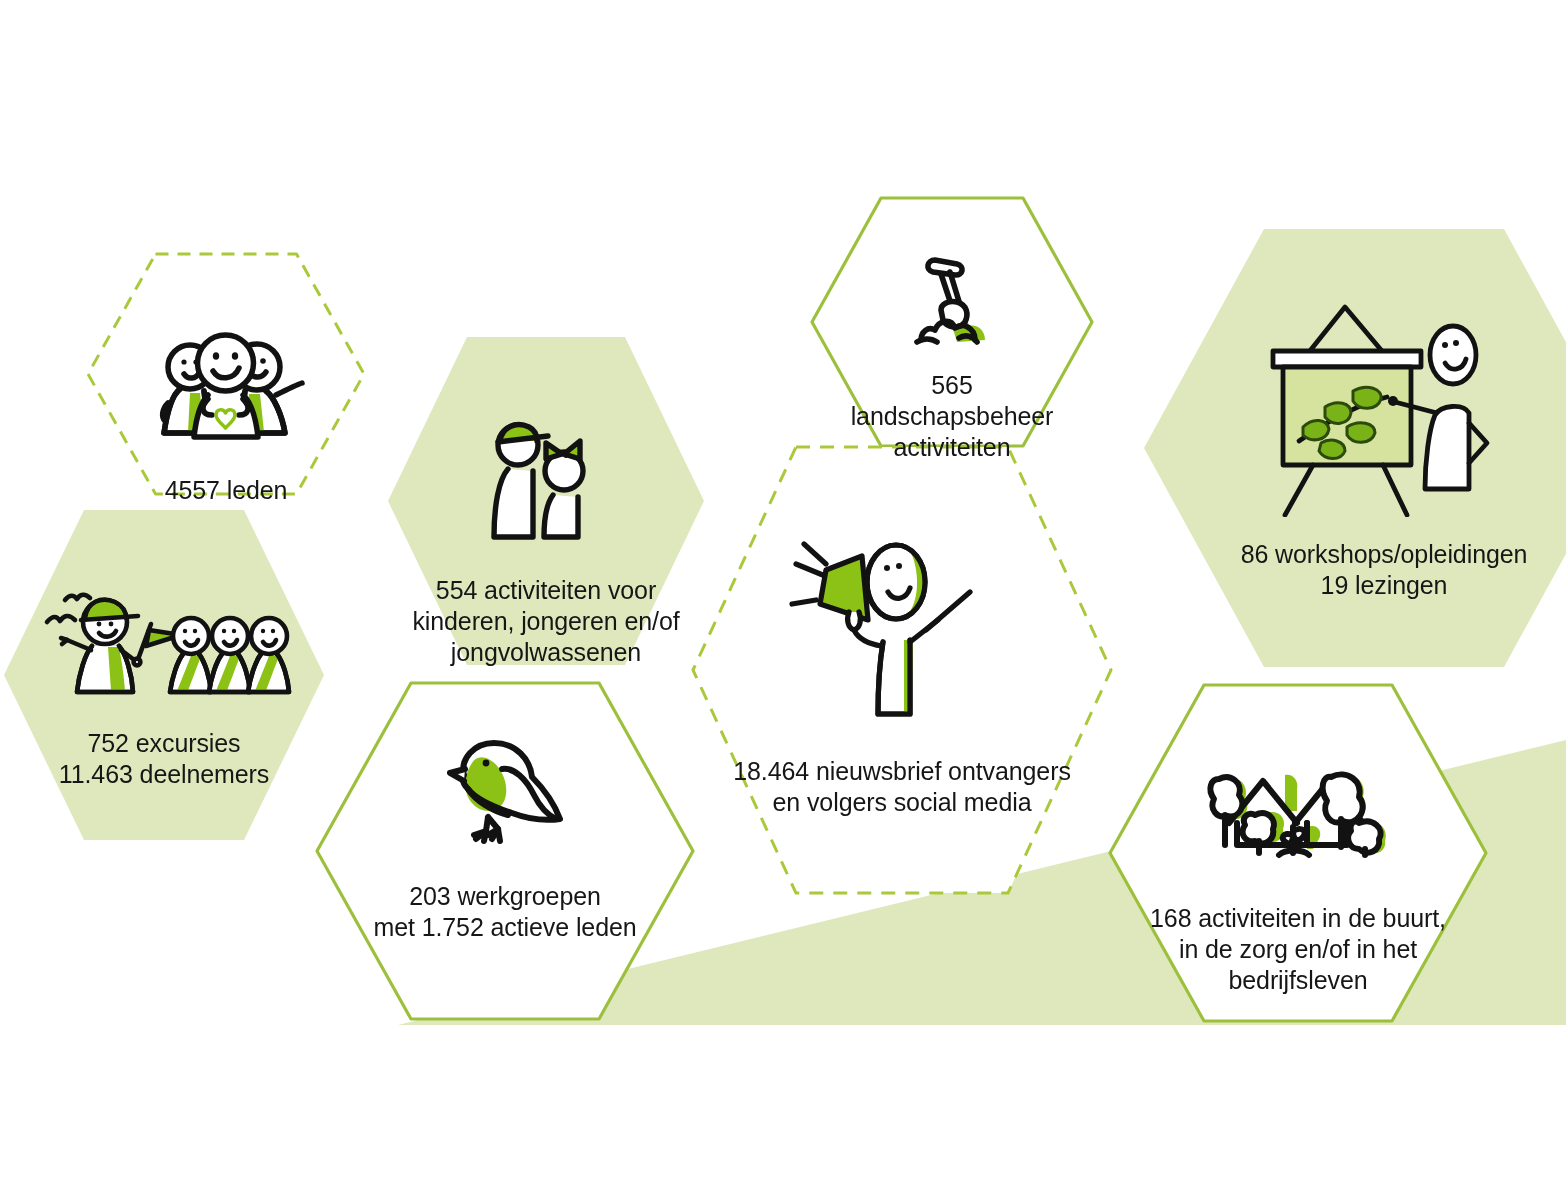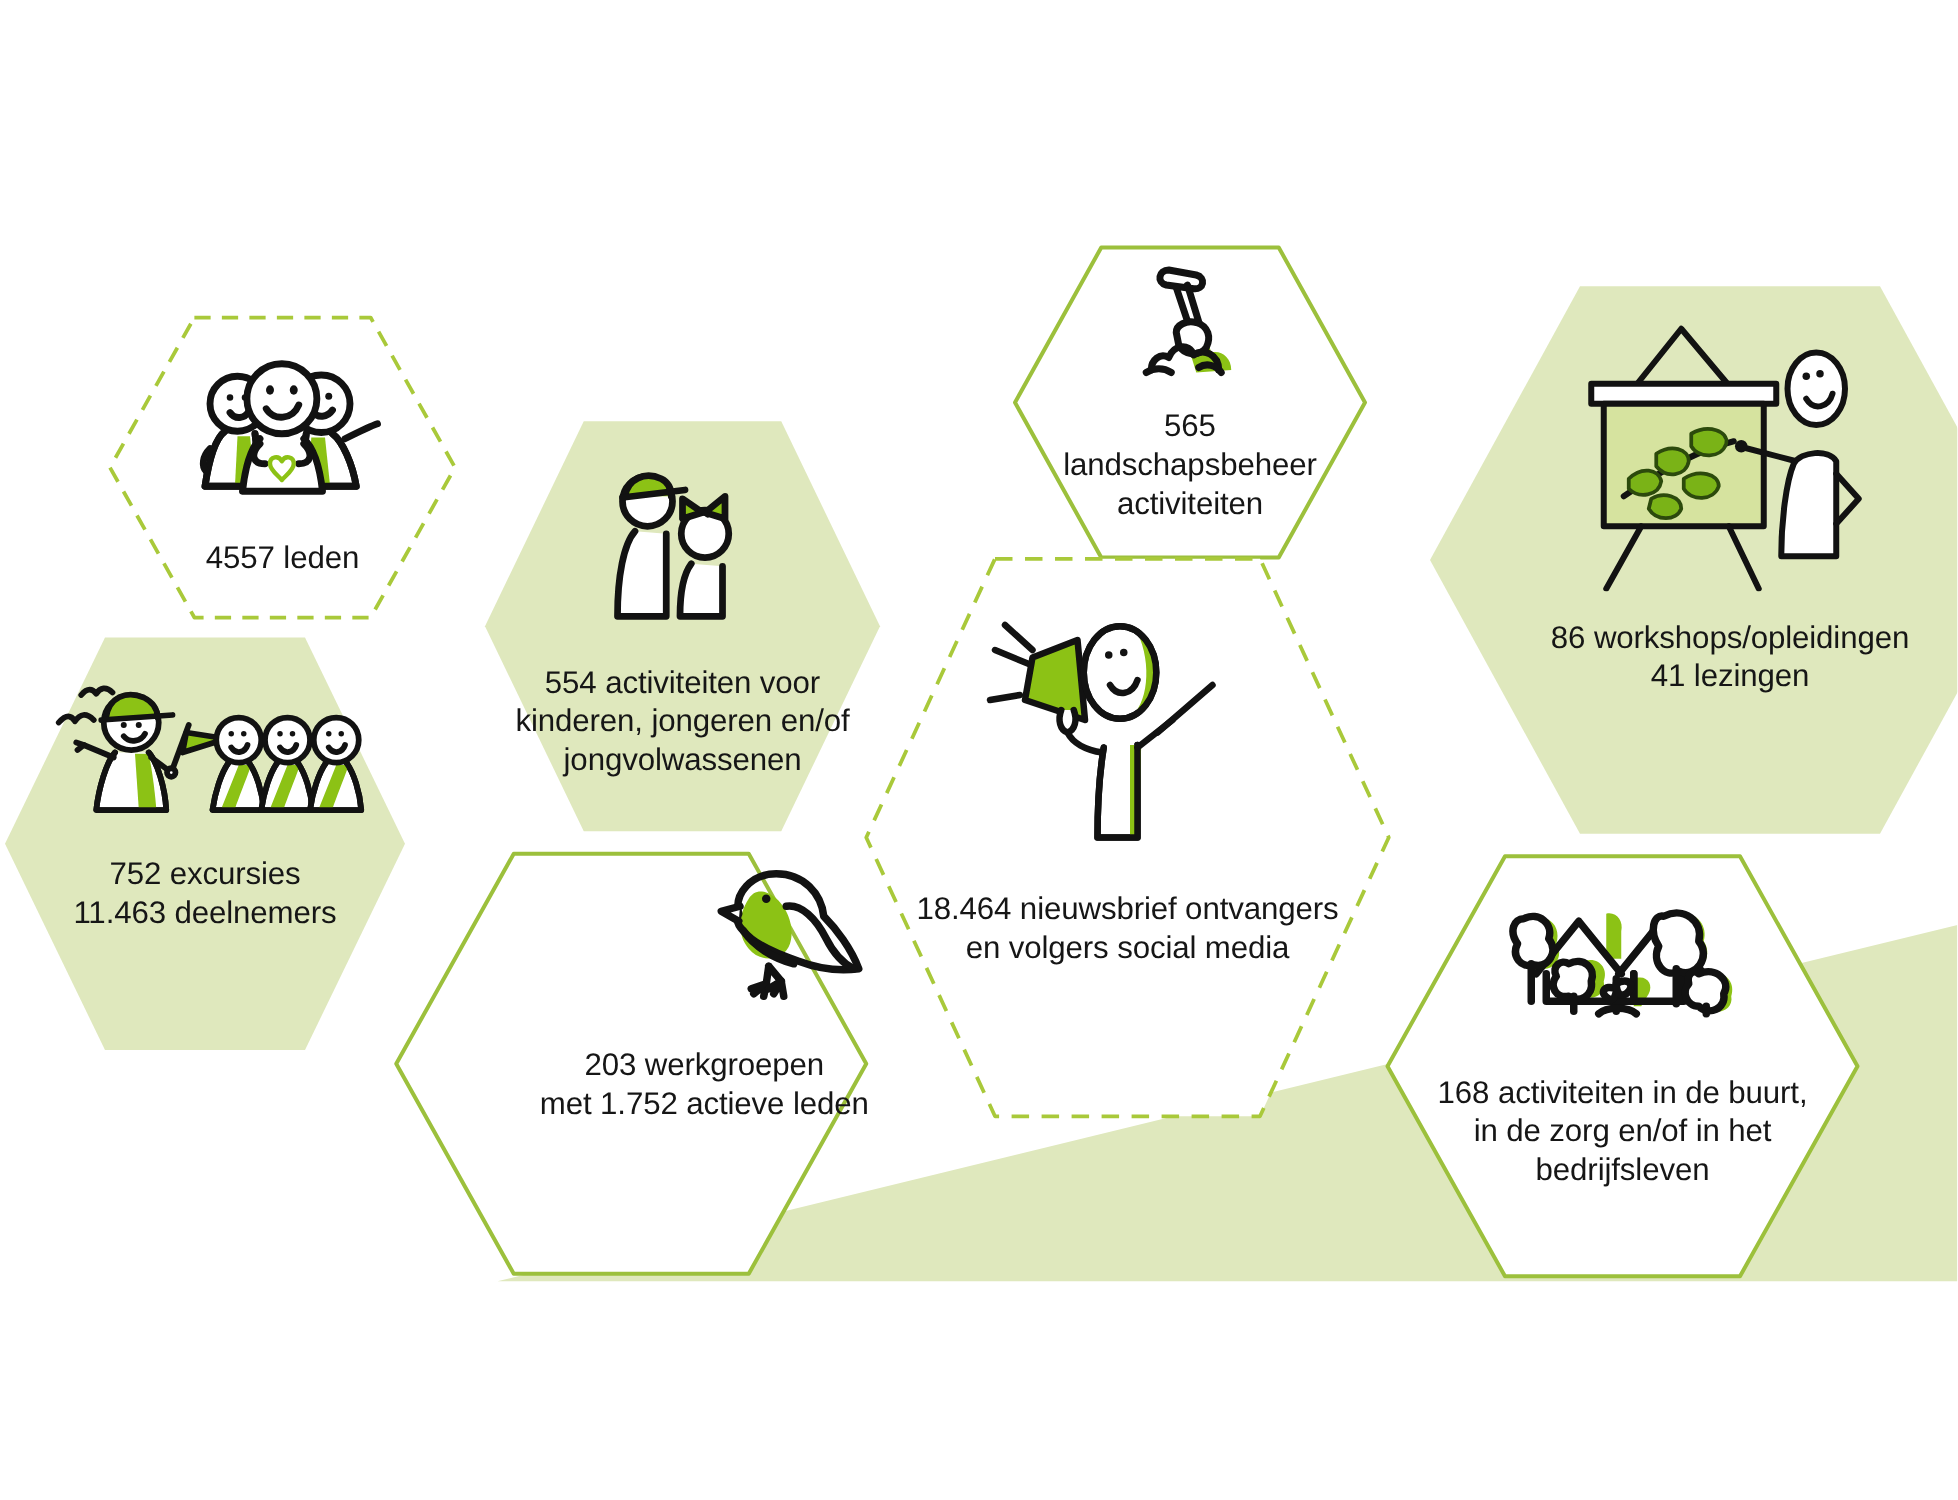--- a/index.html
+++ b/index.html
@@ -41,20 +41,21 @@
   .hex-inner{
     position:relative;
     z-index:3;
     width:100%;
     height:100%;
     display:flex;
     flex-direction:column;
     align-items:center;
     justify-content:flex-start;
     box-sizing:border-box;
+    margin-top:44px;
   }
   .hex-icon{
     position:relative;
     z-index:3;
     display:block;
   }
   .hex-label{
     position:relative;
     z-index:3;
     text-align:center;
@@ -217,21 +218,21 @@
       <div class="hex-label" style="margin-top:28px;">554 activiteiten voor
 kinderen, jongeren en/of
 jongvolwassenen</div>
     </div>
   </div>
 
   <div class="hex" style="left:315px; top:681px; width:380px; height:340px;">
     <svg class="hex-svg" viewBox="0 0 380 340" preserveAspectRatio="none">
       <polygon points="96,2 284,2 378,170 284,338 96,338 2,170" fill="#ffffff" stroke="#9cc03c" stroke-width="3.2" stroke-linejoin="round"></polygon>
     </svg>
-    <div class="hex-inner" style="align-items:flex-end;">
+    <div class="hex-inner" style="">
 
       <svg class="hex-icon" width="126" height="122" viewBox="0 0 126 122">
         <g fill="none" stroke="#121212" stroke-width="6" stroke-linecap="round" stroke-linejoin="round">
 
           <path d="M30 38 C22 50 20 66 30 78 C40 90 58 88 63 74 C68 58 58 38 44 33 C38 31 33 33 30 38 Z" fill="#8cc215" stroke="none"></path>
 
           <path d="M22 50 C18 34 32 18 52 18 C74 18 88 34 90 52 C100 62 112 78 118 94
                    C104 96 86 94 70 88 C52 82 34 74 26 64 C20 58 20 54 22 50 Z" fill="none"></path>
 
           <path d="M60 44 C72 42 84 54 92 70 C98 82 106 90 114 94"></path>
@@ -352,21 +353,21 @@
           <circle cx="204" cy="44" r="3" fill="#121212" stroke="none"></circle>
           <circle cx="215" cy="42" r="3" fill="#121212" stroke="none"></circle>
           <path d="M204 62 C210 72 222 69 225 58"></path>
 
           <path d="M194 114 C188 128 184 160 184 188 L228 188 L228 112 C222 102 200 104 194 114 Z" fill="#ffffff"></path>
 
           <path d="M228 122 L246 142 L228 162"></path>
         </g>
       </svg>
       <div class="hex-label" style="margin-top:22px;">86 workshops/opleidingen
-41 lezingen</div>
+19 lezingen</div>
     </div>
   </div>
 
   <div class="hex" style="left:1108px; top:683px; width:380px; height:340px;">
     <svg class="hex-svg" viewBox="0 0 380 340" preserveAspectRatio="none">
       <polygon points="96,2 284,2 378,170 284,338 96,338 2,170" fill="#ffffff" stroke="#9cc03c" stroke-width="3.2" stroke-linejoin="round"></polygon>
     </svg>
     <div class="hex-inner" style="padding-top:34px;">
 
       <svg class="hex-icon" width="218" height="120" viewBox="0 0 218 120">

